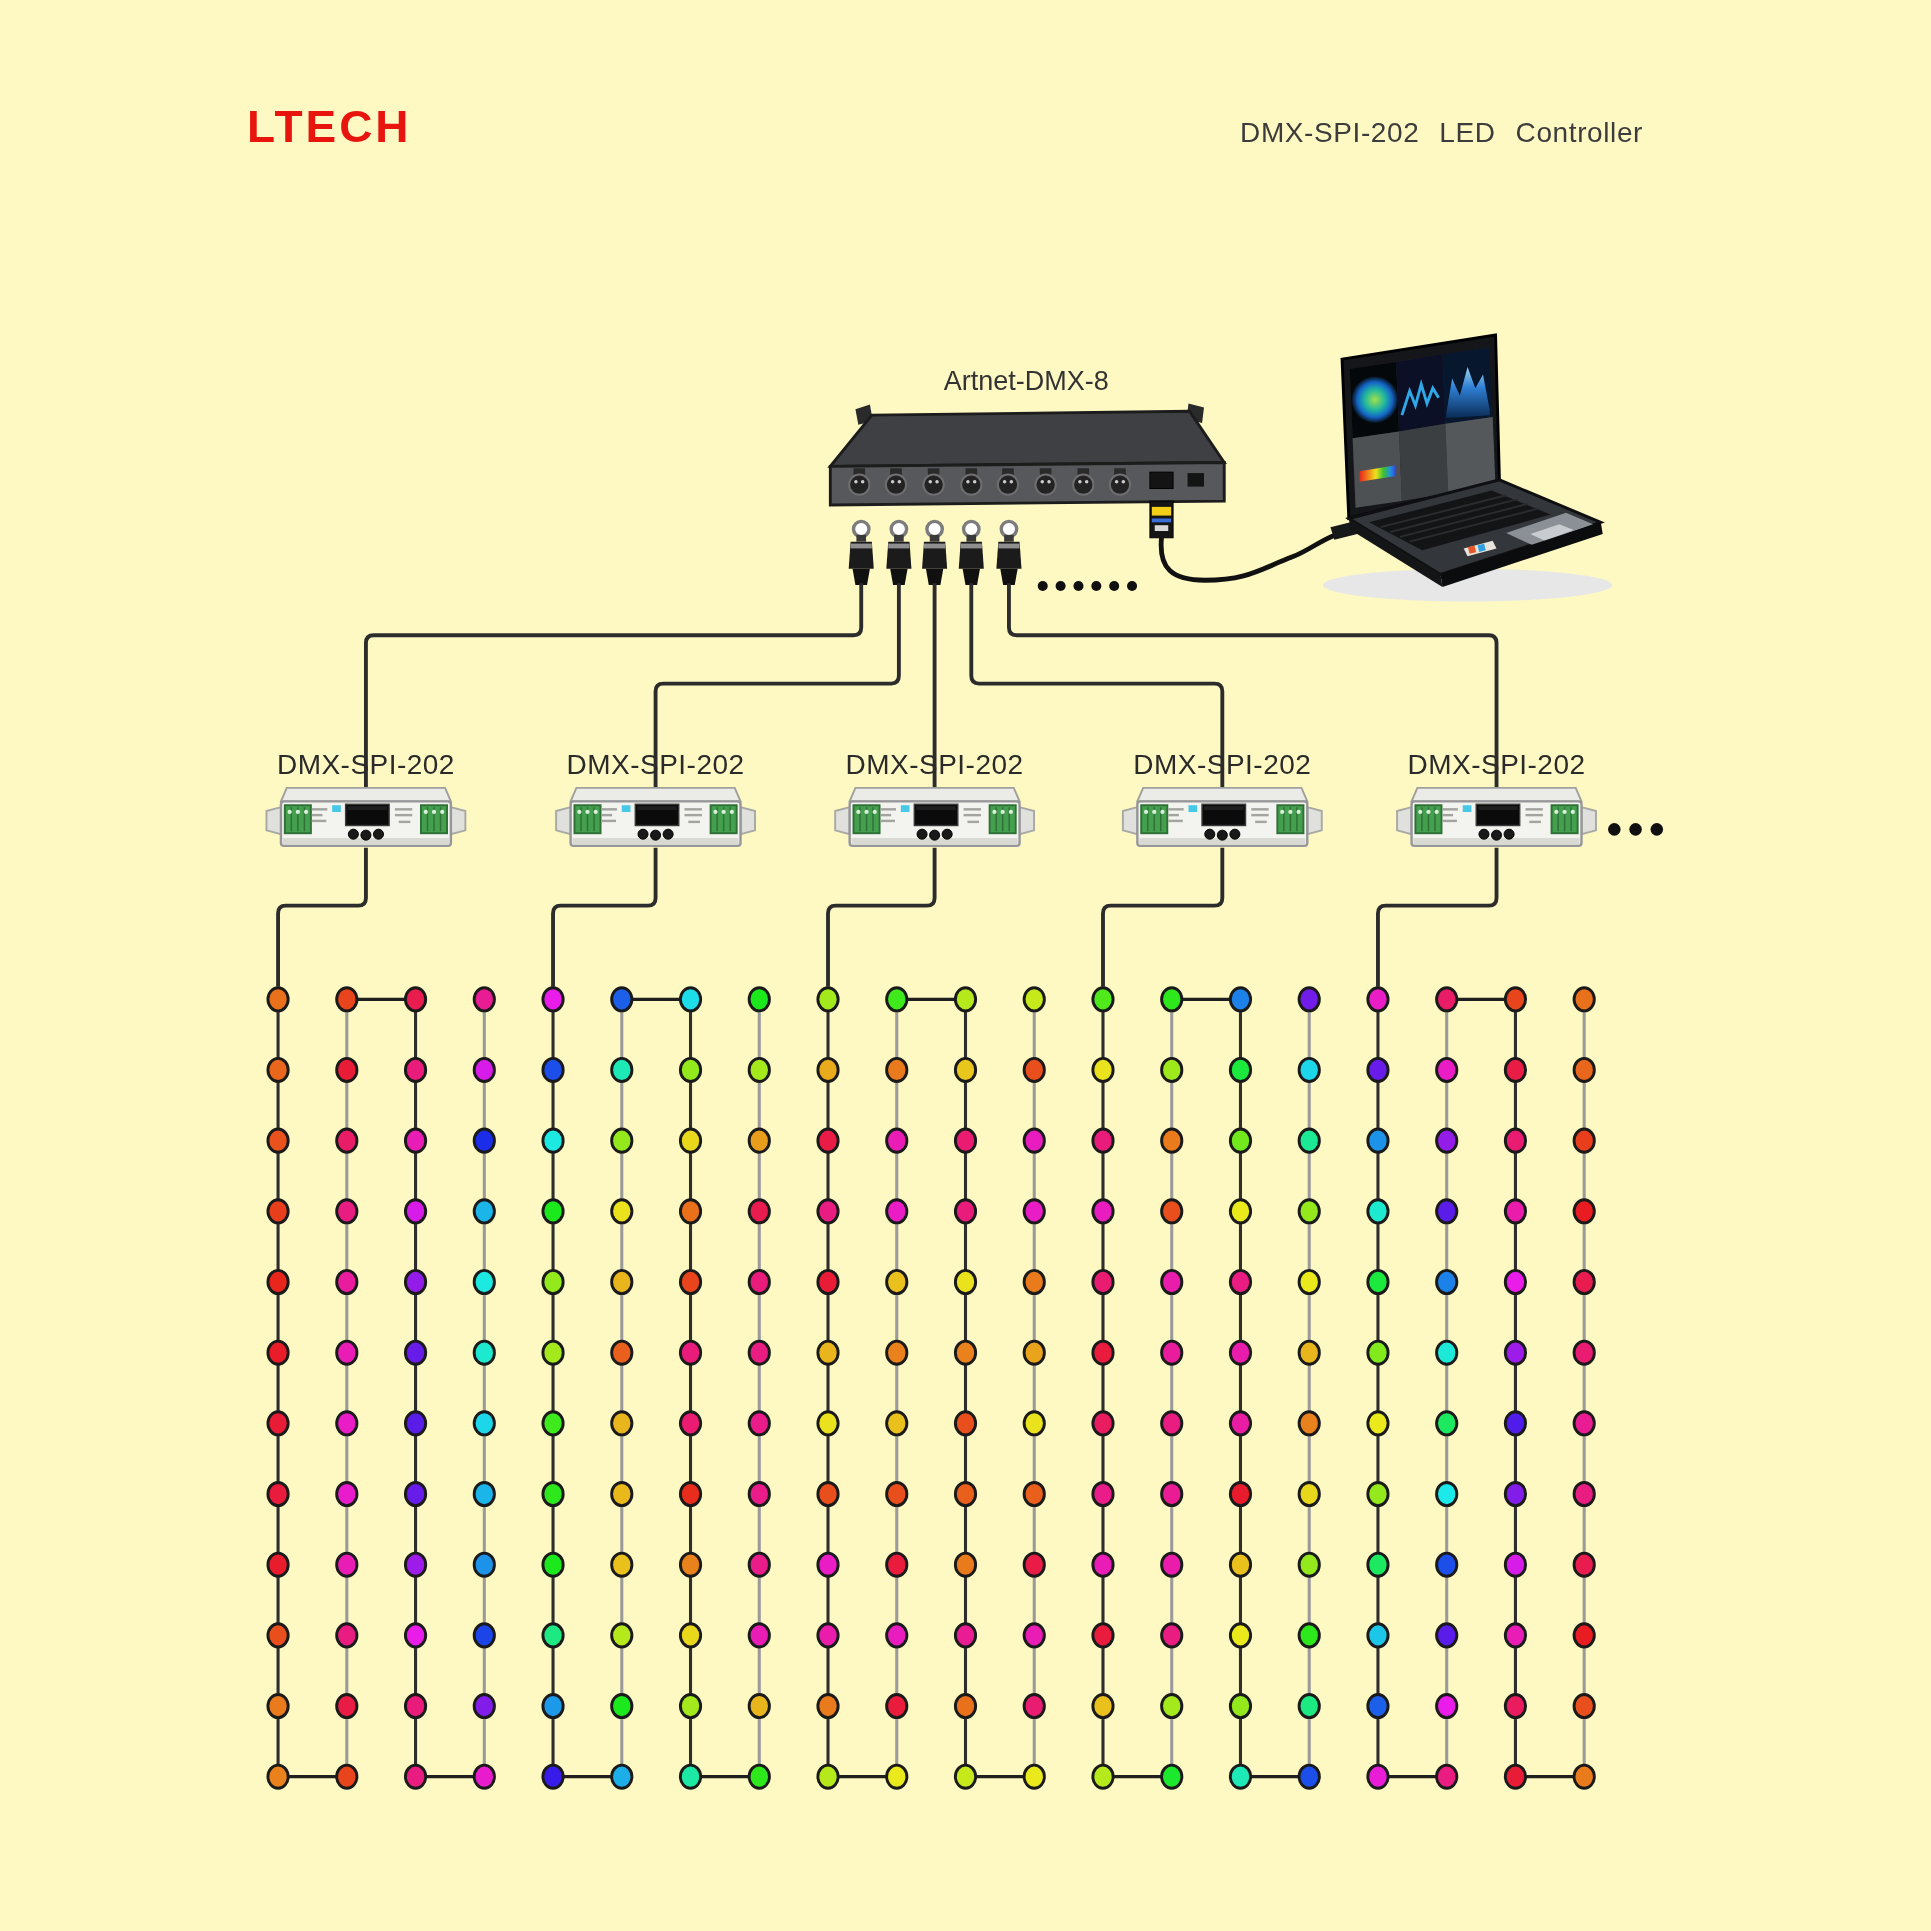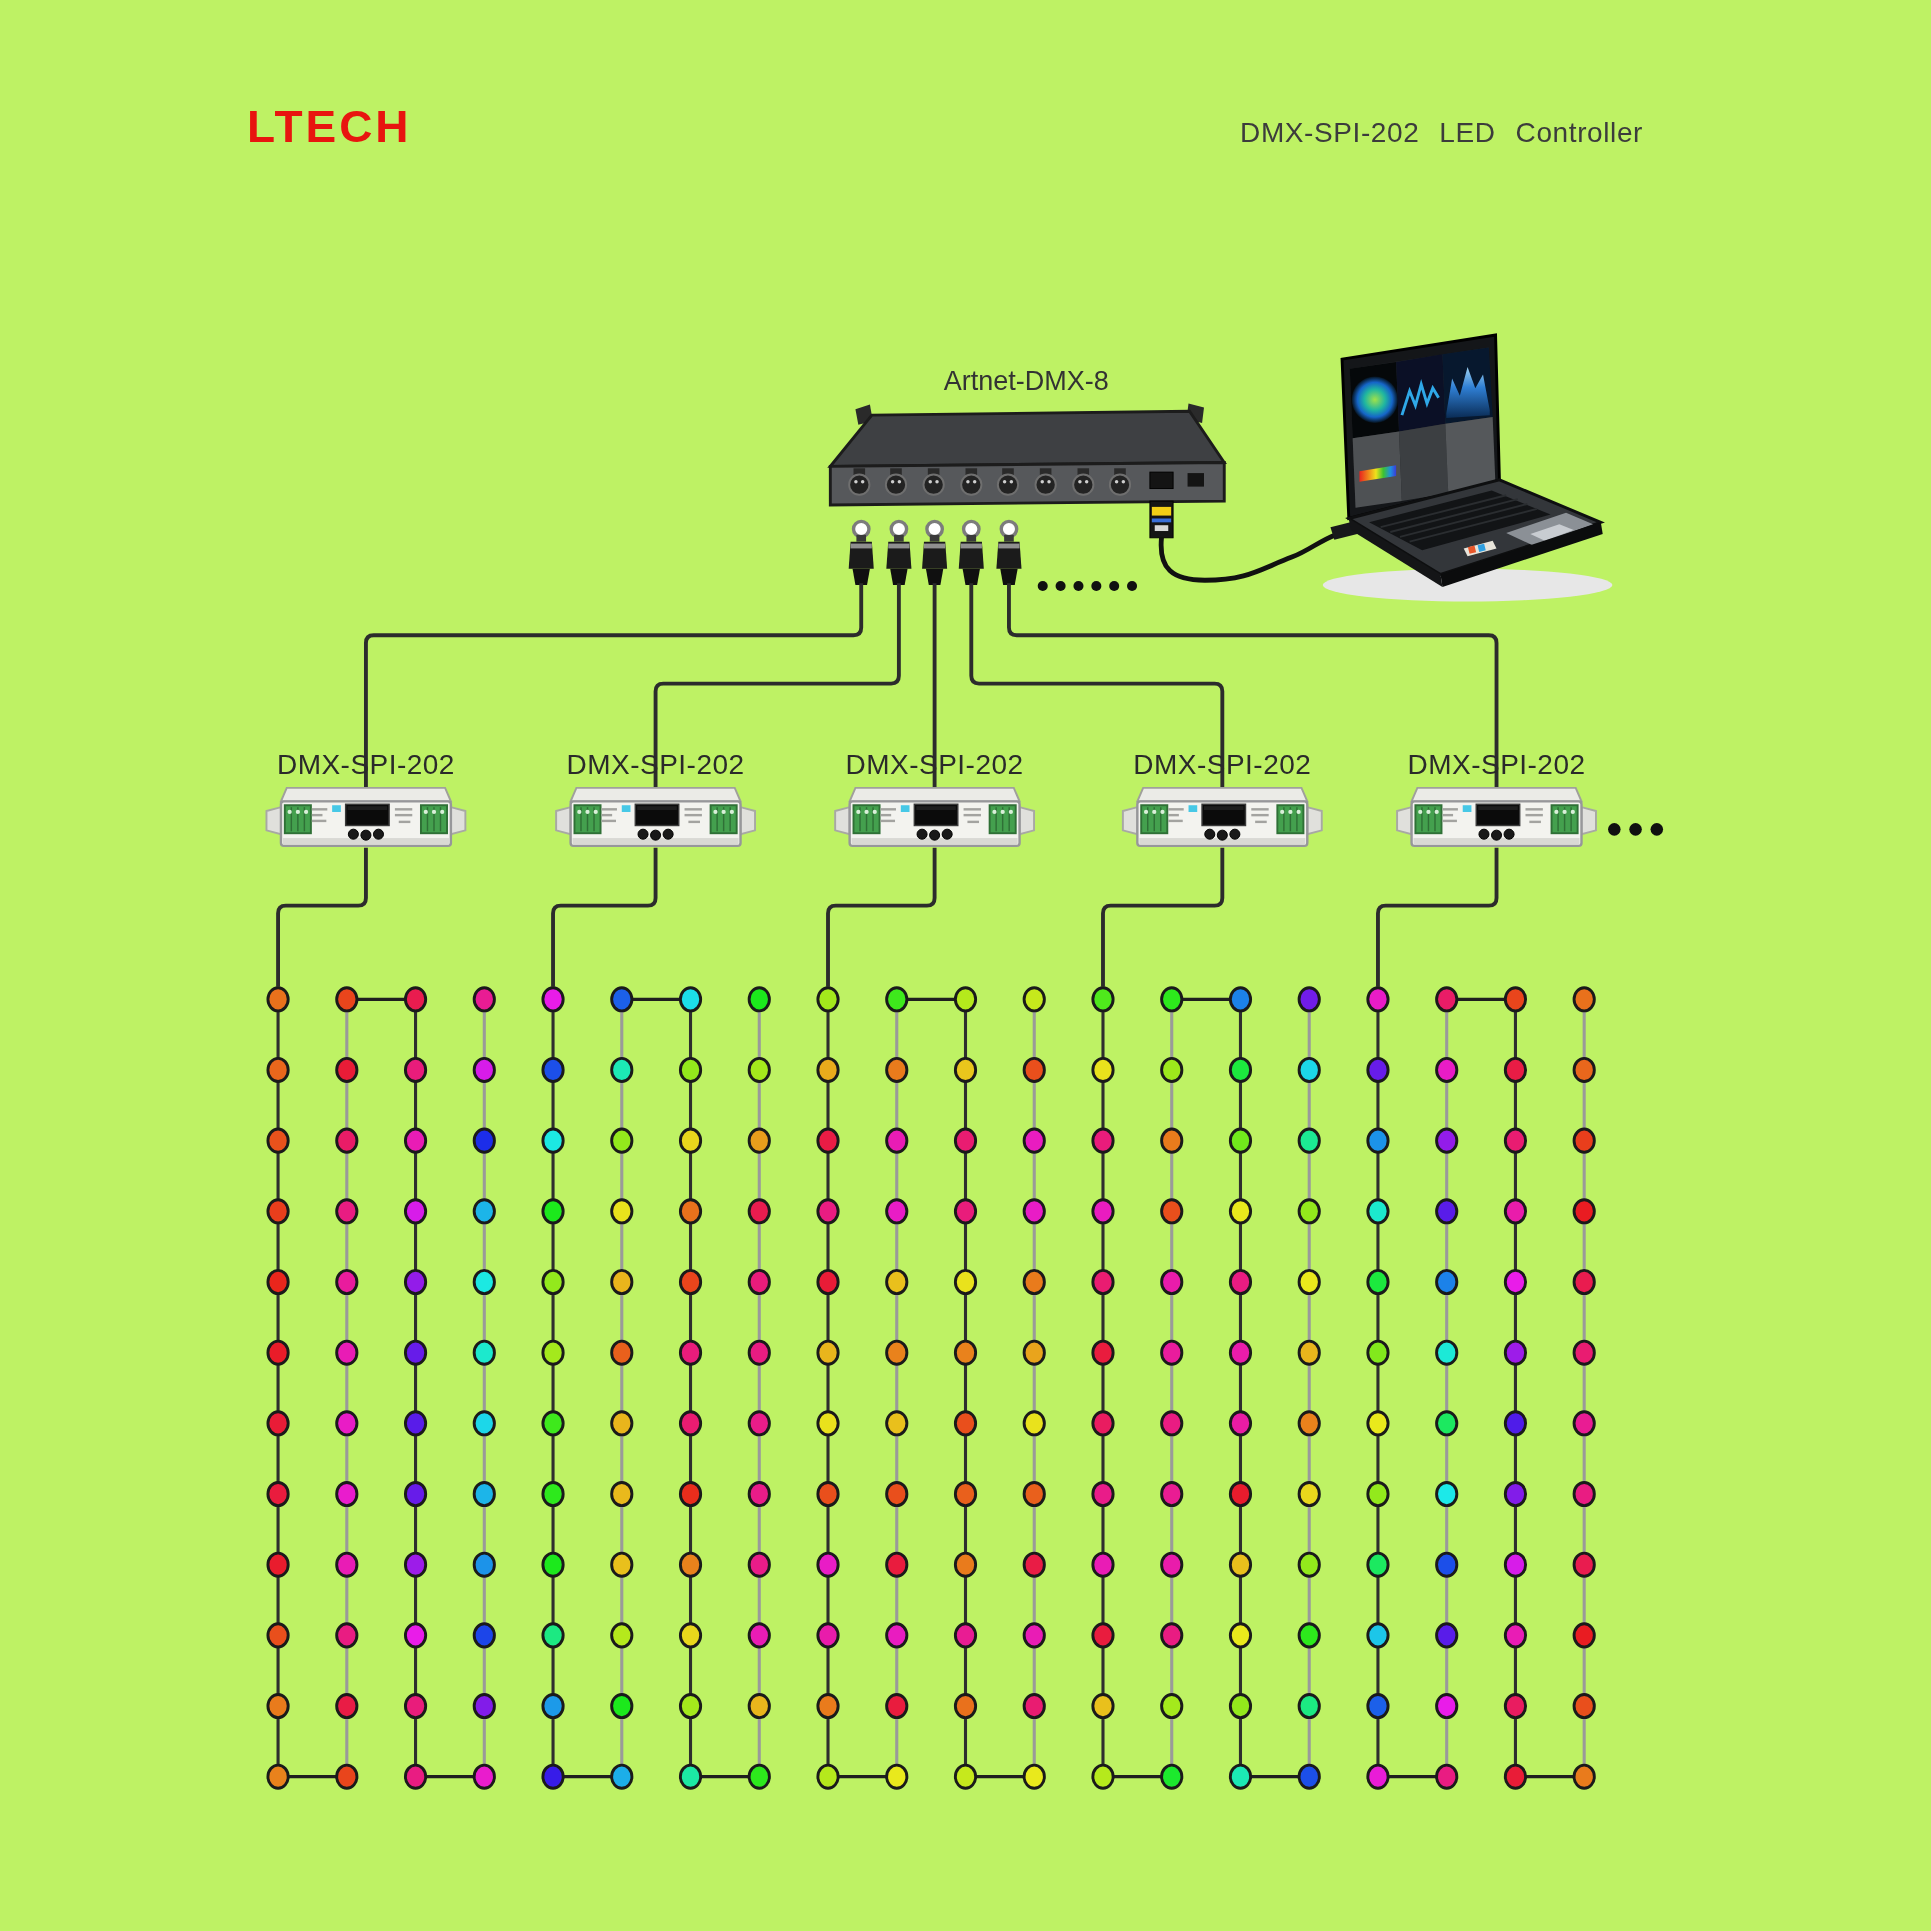--- a/index.html
+++ b/index.html
@@ -1,16 +1,16 @@
 <!DOCTYPE html>
 <html><head>
 <meta charset="utf-8">
 <style>
   html,body{margin:0;padding:0;background:#fff;}
-  .page{position:relative;width:1931px;height:1931px;background:#bef264;overflow:hidden;
+  .page{position:relative;width:1931px;height:1931px;background:#fef9c3;overflow:hidden;
         font-family:"Liberation Sans",sans-serif;}
   .logo{position:absolute;left:247px;top:99px;font-size:46px;font-weight:bold;
         letter-spacing:2.9px;transform:scaleY(.98);}
   .product{position:absolute;top:117px;right:288px;font-size:28px;color:#3c3c3c;
         letter-spacing:0.6px;word-spacing:11.6px;margin-left:16px;}
   .heading{position:absolute;left:232px;top:246px;font-size:30px;color:#262626;letter-spacing:0.2px;}
   svg{position:absolute;left:0;top:0;}
   svg text{font-family:"Liberation Sans",sans-serif;}
 </style>
 </head>

